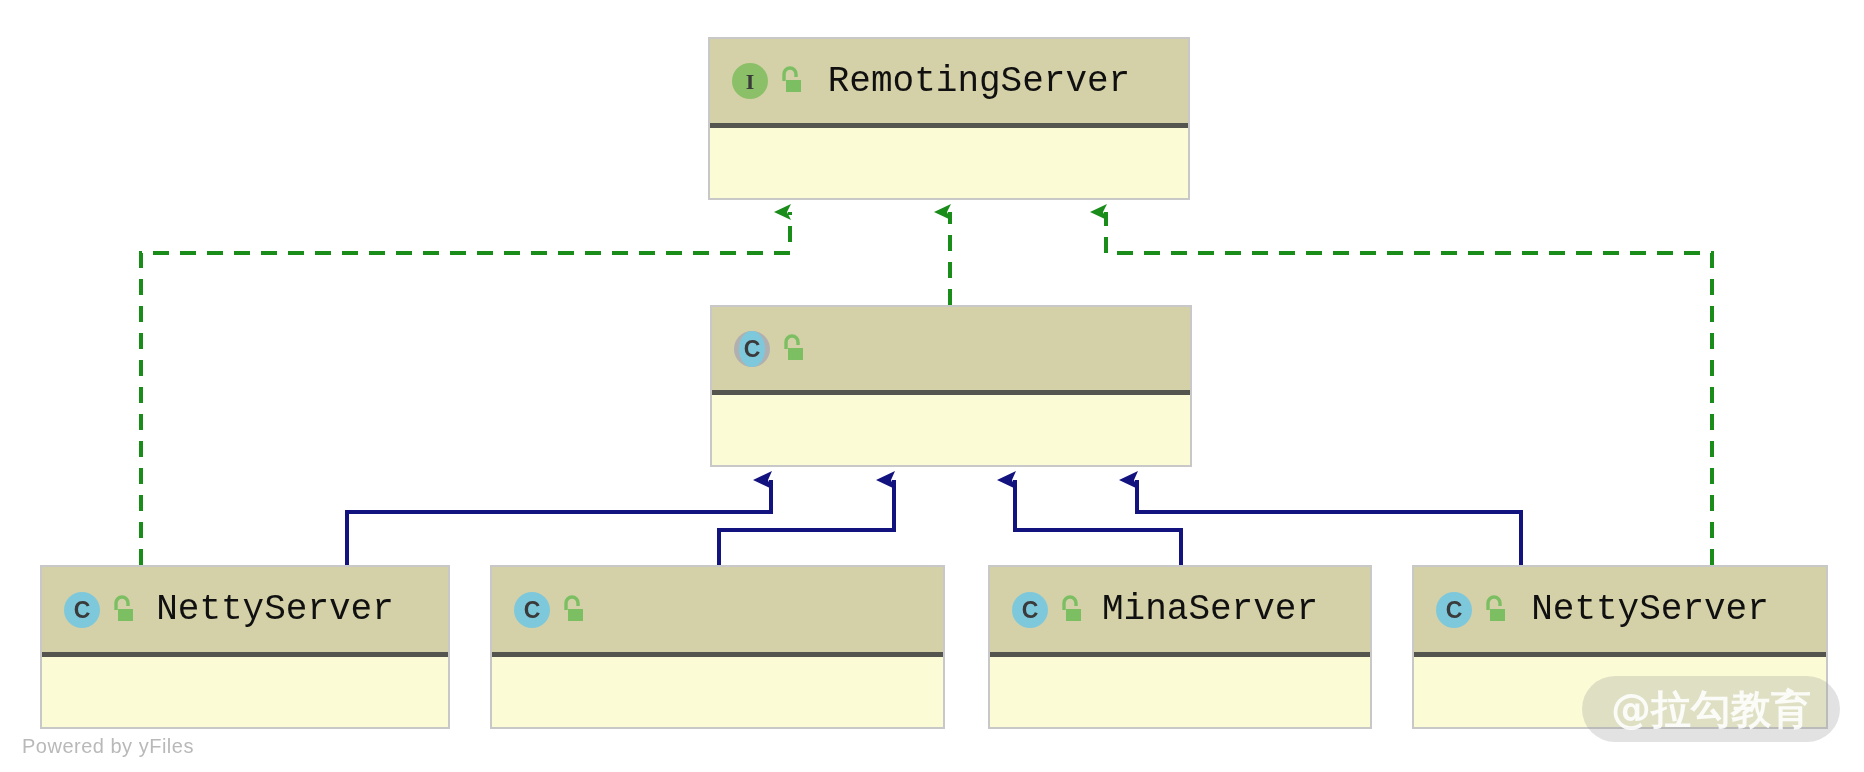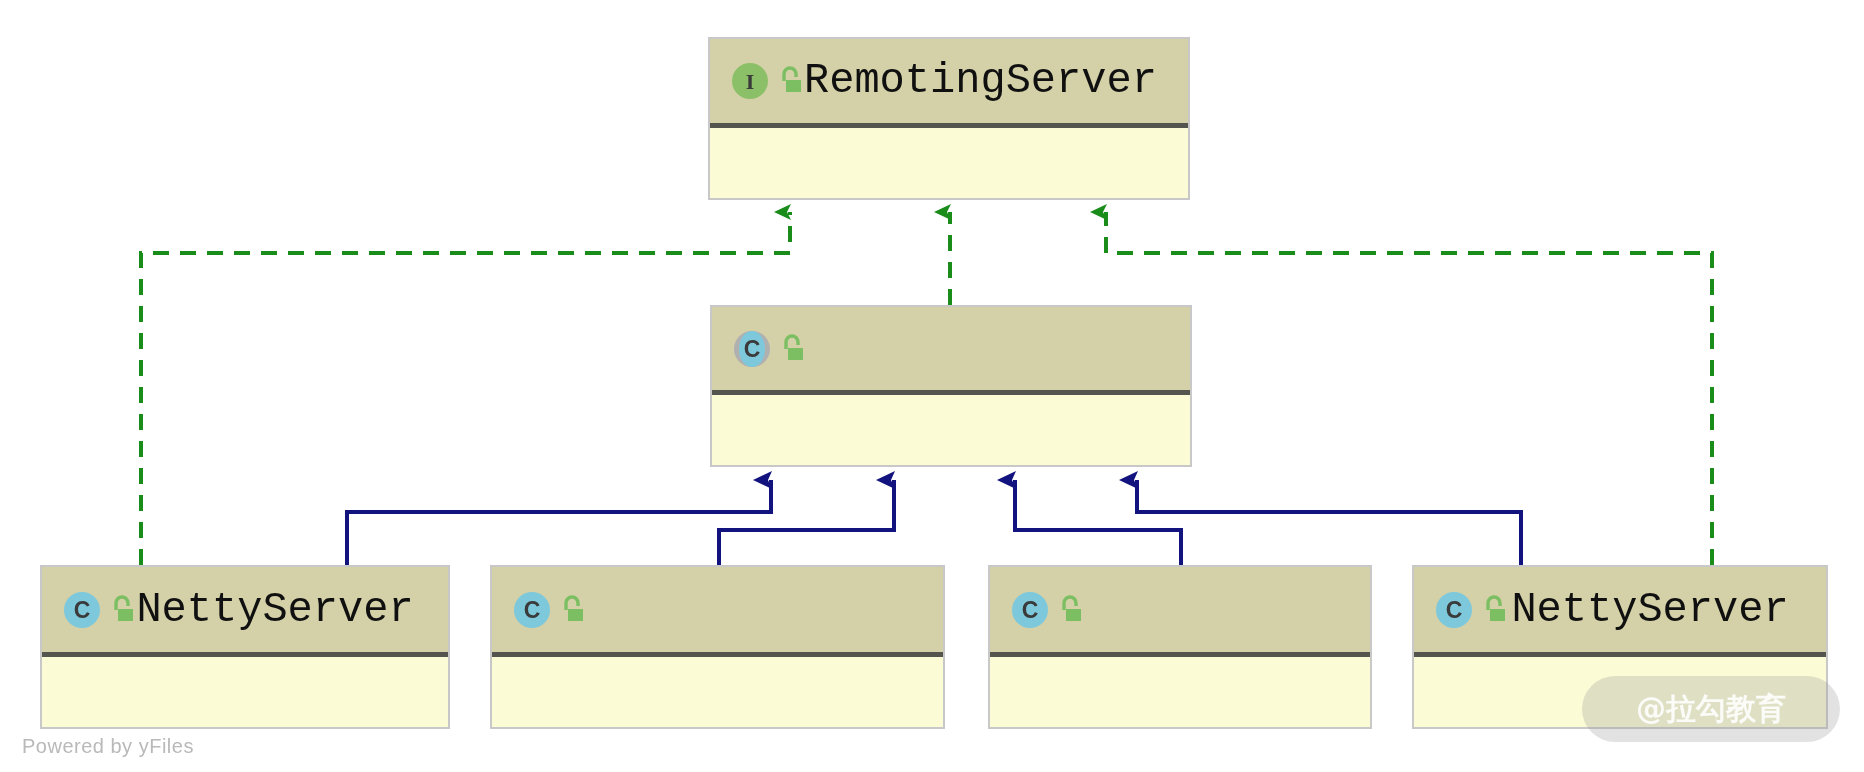--- a/index.html
+++ b/index.html
@@ -38,21 +38,21 @@
     display: flex;
     align-items: center;
     padding-left: 20px;
     overflow: hidden;
   }
   .uml-body {
     background: #fbfbd5;
   }
   .node-title {
     font-family: "Liberation Mono", monospace;
-    font-size: 42px;
+    font-size: 36px;
     color: #101010;
     letter-spacing: 0px;
     white-space: nowrap;
     flex: 1 1 auto;
     text-align: center;
     padding-right: 34px;
   }
   .icon-slot {
     display: flex;
     align-items: center;
@@ -100,21 +100,21 @@
   }
   #watermark-text {
     position: absolute;
     left: 0;
     top: 0;
     width: 258px;
     height: 48px;
     line-height: 66px;
     text-align: center;
     font-family: "DejaVu Sans", sans-serif;
-    font-size: 30px;
+    font-size: 40px;
     font-weight: bold;
     color: rgba(255,255,255,0.86);
     white-space: nowrap;
   }
 </style>
 </head>
 <body>
 
 <div id="diagram">
 
@@ -215,20 +215,21 @@
       <span class="icon-slot">
         <svg class="stereotype-icon" viewBox="0 0 40 40" xmlns="http://www.w3.org/2000/svg">
           <circle cx="20" cy="20" r="18" fill="#7ec8dc"></circle>
           <text x="20" y="28" text-anchor="middle" font-family="Liberation Sans, sans-serif" font-size="23" font-weight="bold" fill="#3a3a3a">C</text>
         </svg>
         <svg class="lock-icon" viewBox="0 0 28 30" xmlns="http://www.w3.org/2000/svg">
           <path d="M 8 15 L 8 8 A 6 6 0 0 1 20 8 L 20 11" fill="none" stroke="#7cbf63" stroke-width="3.4"></path>
           <rect x="10" y="14" width="15" height="12" fill="#7cbf63"></rect>
         </svg>
       </span>
+      <span class="node-title">MinaServer</span>
     </div>
     <div class="uml-body" style="height:69px;"></div>
   </div>
 
   <div class="uml-node" style="left:1412px; top:565px; width:416px; height:164px;">
     <div class="uml-header" style="height:90px;">
       <span class="icon-slot">
         <svg class="stereotype-icon" viewBox="0 0 40 40" xmlns="http://www.w3.org/2000/svg">
           <circle cx="20" cy="20" r="18" fill="#7ec8dc"></circle>
           <text x="20" y="28" text-anchor="middle" font-family="Liberation Sans, sans-serif" font-size="23" font-weight="bold" fill="#3a3a3a">C</text>

